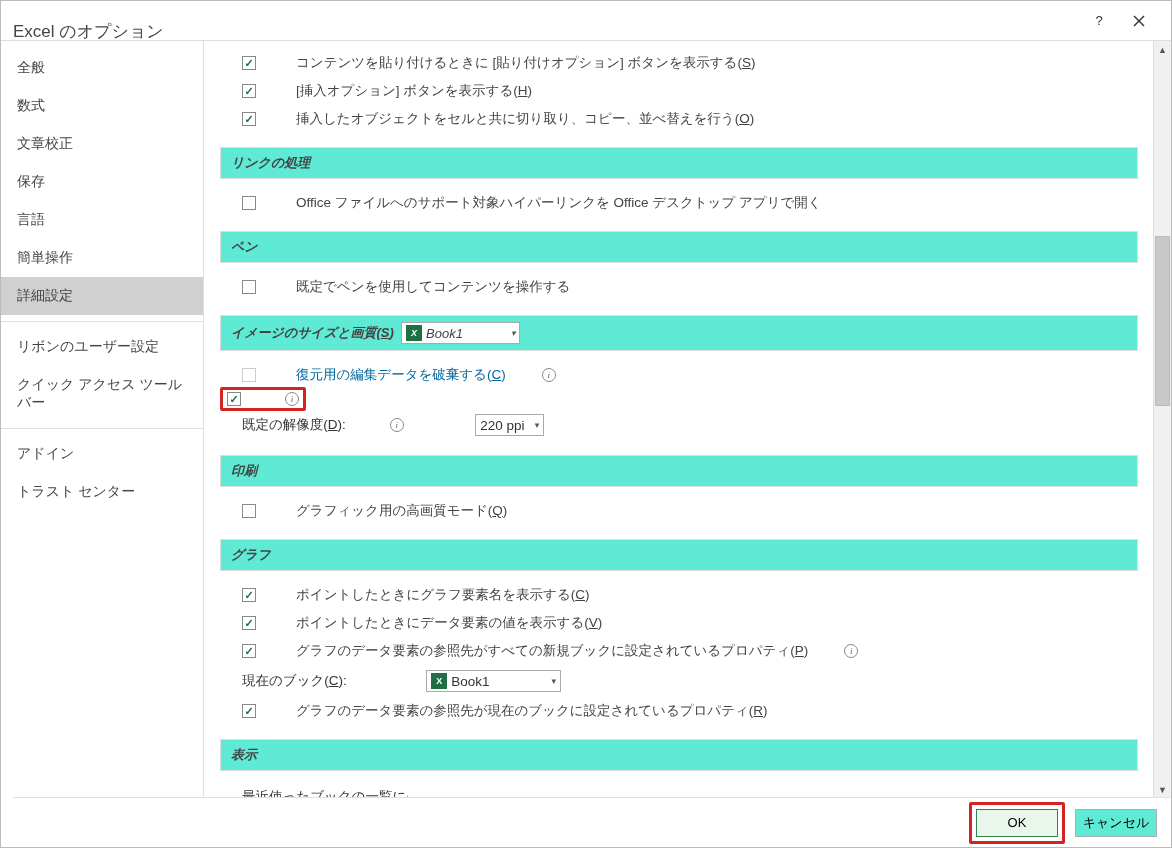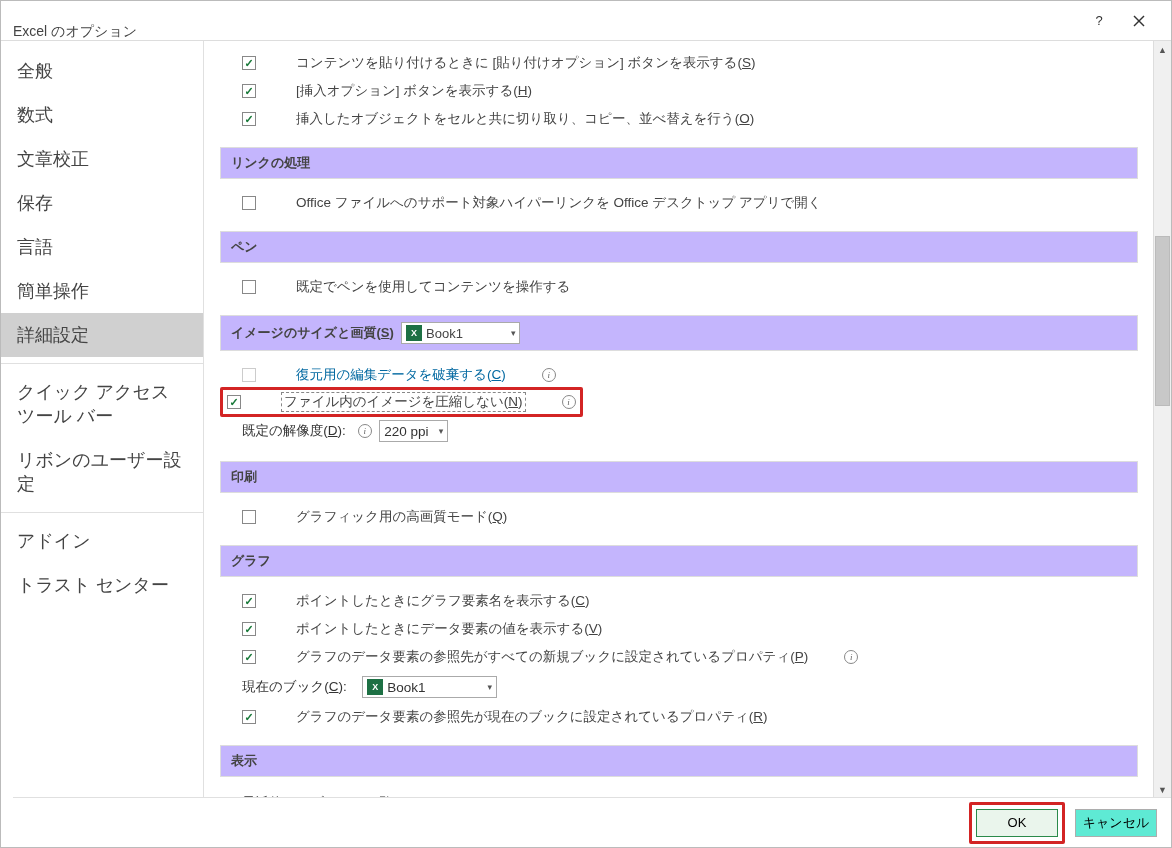--- a/index.html
+++ b/index.html
@@ -1,53 +1,53 @@
 <!DOCTYPE html>
 <html><head>
 <meta charset="utf-8">
 <style>
 * { box-sizing: border-box; margin: 0; padding: 0; }
 body { font-family: "Yu Gothic UI", "Meiryo", sans-serif; font-size: 13px; color: #333; background: #fff; width: 1172px; height: 848px; overflow: hidden; position: relative; border: 1px solid #bbb; }
 
 .titlebar { height: 40px; display: flex; align-items: center; padding: 0 12px; border-bottom: 1px solid #ddd; }
-.titlebar .title { flex: 1; font-size: 14px; color: #444; margin-top: 22px; }
+.titlebar .title { flex: 1; font-size: 17px; color: #444; margin-top: 22px; }
 .titlebar .wbtn { width: 40px; height: 40px; display: flex; align-items: center; justify-content: center; color: #333; cursor: pointer; }
 
 .body-area { display: flex; height: 758px; }
 
 .sidebar { width: 203px; border-right: 1px solid #e0e0e0; padding-top: 8px; background: #fff; overflow: hidden; }
-.side-item { padding: 10px 16px; font-size: 18px; color: #444; cursor: pointer; }
+.side-item { padding: 10px 16px; font-size: 14px; color: #444; cursor: pointer; }
 .side-item.sel { background: #d0d0d0; }
 .side-sep { border-top: 1px solid #e0e0e0; margin: 6px 0; }
 
 .content-wrap { flex: 1; position: relative; display: flex; }
 .content { flex: 1; overflow: hidden; padding: 8px 0 0 16px; }
 .content-inner { width: 918px; }
 
 .scrollbar-v { width: 18px; background: #f0f0f0; border-left: 1px solid #ddd; position: relative; }
 .scroll-arrow { height: 18px; display: flex; align-items: center; justify-content: center; font-size: 9px; color: #555; cursor: pointer; }
 .scroll-arrow.up { position: absolute; top: 0; left: 0; right: 0; }
 .scroll-arrow.down { position: absolute; bottom: 0; left: 0; right: 0; }
 .scroll-thumb { position: absolute; left: 1px; right: 1px; top: 195px; height: 170px; background: #c8c8c8; border: 1px solid #bbb; cursor: pointer; }
 
 .opt-row { display: flex; align-items: center; padding: 5px 0 5px 22px; font-size: 13.5px; gap: 32px; }
 .opt-row .chk { width: 14px; height: 14px; border: 1px solid #888; margin-right: 8px; display: inline-flex; align-items: center; justify-content: center; cursor: pointer; background: #fff; }
 .opt-row .chk.checked::after { content: "✓"; font-size: 11px; color: #1a7a3a; font-weight: bold; line-height: 1; }
 .opt-row .lbl { color: #444; }
 .info-icon { display: inline-flex; width: 14px; height: 14px; border: 1px solid #888; border-radius: 50%; align-items: center; justify-content: center; font-size: 9px; color: #666; margin-left: 4px; font-style: italic; font-family: serif; cursor: pointer; }
 
-.section-hdr { background: #c4b5fd; border: 1px solid #ddd; padding: 6px 10px; font-size: 13px; font-weight: bold; color: #444; margin: 14px 0 10px 0; display: flex; align-items: center; }
+.section-hdr { background: #5eead4; border: 1px solid #ddd; padding: 6px 10px; font-size: 13px; font-weight: bold; color: #444; margin: 14px 0 10px 0; display: flex; align-items: center; font-style: italic; }
 
 .underline-accel { text-decoration: underline; }
 
 .select-box { display: inline-flex; align-items: center; border: 1px solid #aaa; background: #fff; height: 22px; padding: 0 4px 0 4px; cursor: pointer; }
 .select-box .excel-icon { width: 16px; height: 16px; margin-right: 4px; display: inline-flex; align-items: center; justify-content: center; background: #1d7044; color: #fff; font-size: 9px; font-weight: bold; }
 .select-box .caret { margin-left: 24px; font-size: 9px; color: #555; }
 
-.inline-label-row { display: flex; align-items: center; padding: 5px 0 5px 22px; font-size: 13.5px; }
+.inline-label-row { display: flex; align-items: center; padding: 5px 0 5px 22px; font-size: 13.5px; gap: 32px; }
 .inline-label-row .lbl { margin-right: 8px; }
 
 .spin-box { display: inline-flex; align-items: center; border: 1px solid #aaa; background: #fff; height: 22px; width: 88px; }
 .spin-box input { border: none; width: 60px; padding: 0 6px; font-size: 13px; outline: none; }
 .spin-btns { display: flex; flex-direction: column; width: 18px; border-left: 1px solid #ccc; }
 .spin-btns span { height: 10px; font-size: 7px; display: flex; align-items: center; justify-content: center; cursor: pointer; color: #555; }
 
 .highlight-red { border: 3px solid #d32424; padding: 2px 4px; margin: -2px 0; border-radius: 2px; }
 
 .footer { height: 50px; border-top: 1px solid #e0e0e0; display: flex; align-items: center; justify-content: flex-end; padding: 0 14px; gap: 10px; background: #fff; position: absolute; left: 12px; right: 0; bottom: 0; }
@@ -75,22 +75,22 @@
 <div class="body-area">
   <div class="sidebar">
     <div class="side-item">全般</div>
     <div class="side-item">数式</div>
     <div class="side-item">文章校正</div>
     <div class="side-item">保存</div>
     <div class="side-item">言語</div>
     <div class="side-item">簡単操作</div>
     <div class="side-item sel">詳細設定</div>
     <div class="side-sep"></div>
+    <div class="side-item">リボンのユーザー設定</div>
     <div class="side-item">クイック アクセス ツール バー</div>
-    <div class="side-item">リボンのユーザー設定</div>
     <div class="side-sep"></div>
     <div class="side-item">アドイン</div>
     <div class="side-item">トラスト センター</div>
   </div>
 
   <div class="content-wrap">
     <div class="content">
       <div class="content-inner">
 
         <div class="opt-row">
@@ -133,21 +133,20 @@
         </div>
 
         <div class="opt-row">
           <span class="chk" style="border-color:#ccc"></span>
           <span class="lbl" style="color:#0369a1"><span>復元用の編集データを破棄する(</span><span class="underline-accel">C</span><span>)</span></span>
           <span class="info-icon">i</span>
         </div>
 
         <div class="opt-row highlight-red" style="width:fit-content">
           <span class="chk checked"></span>
-          <span class="lbl" style="border:1px dashed #888;padding:0 2px;"><span>ファイル内のイメージを圧縮しない(</span><span class="underline-accel">N</span><span>)</span></span>
           <span class="info-icon">i</span>
         </div>
 
         <div class="inline-label-row">
           <span class="lbl"><span>既定の解像度(</span><span class="underline-accel">D</span><span>):</span></span>
           <span class="info-icon">i</span>&nbsp;&nbsp;
           <span class="select-box">
             <span>220 ppi</span>
             <span class="caret" style="margin-left:10px">▾</span>
           </span>

